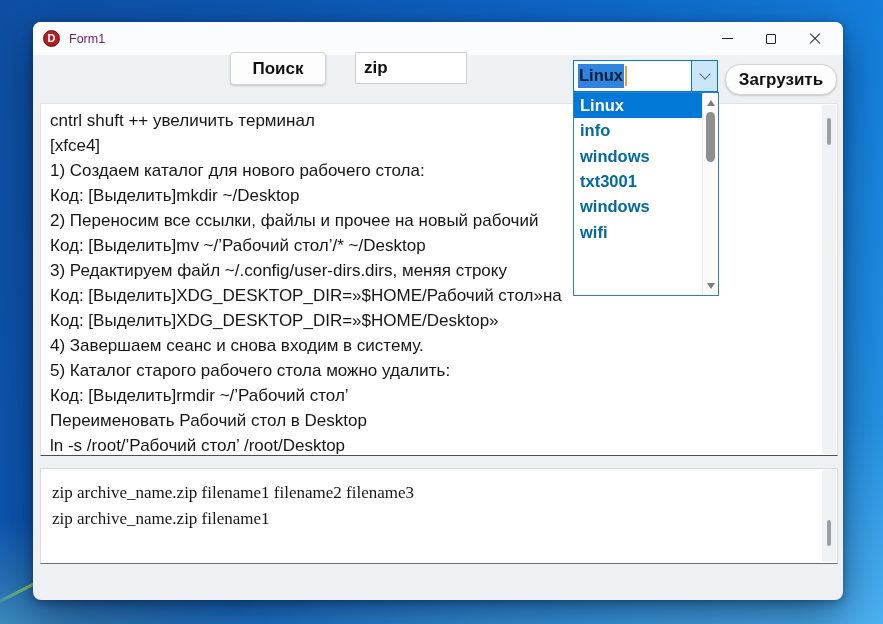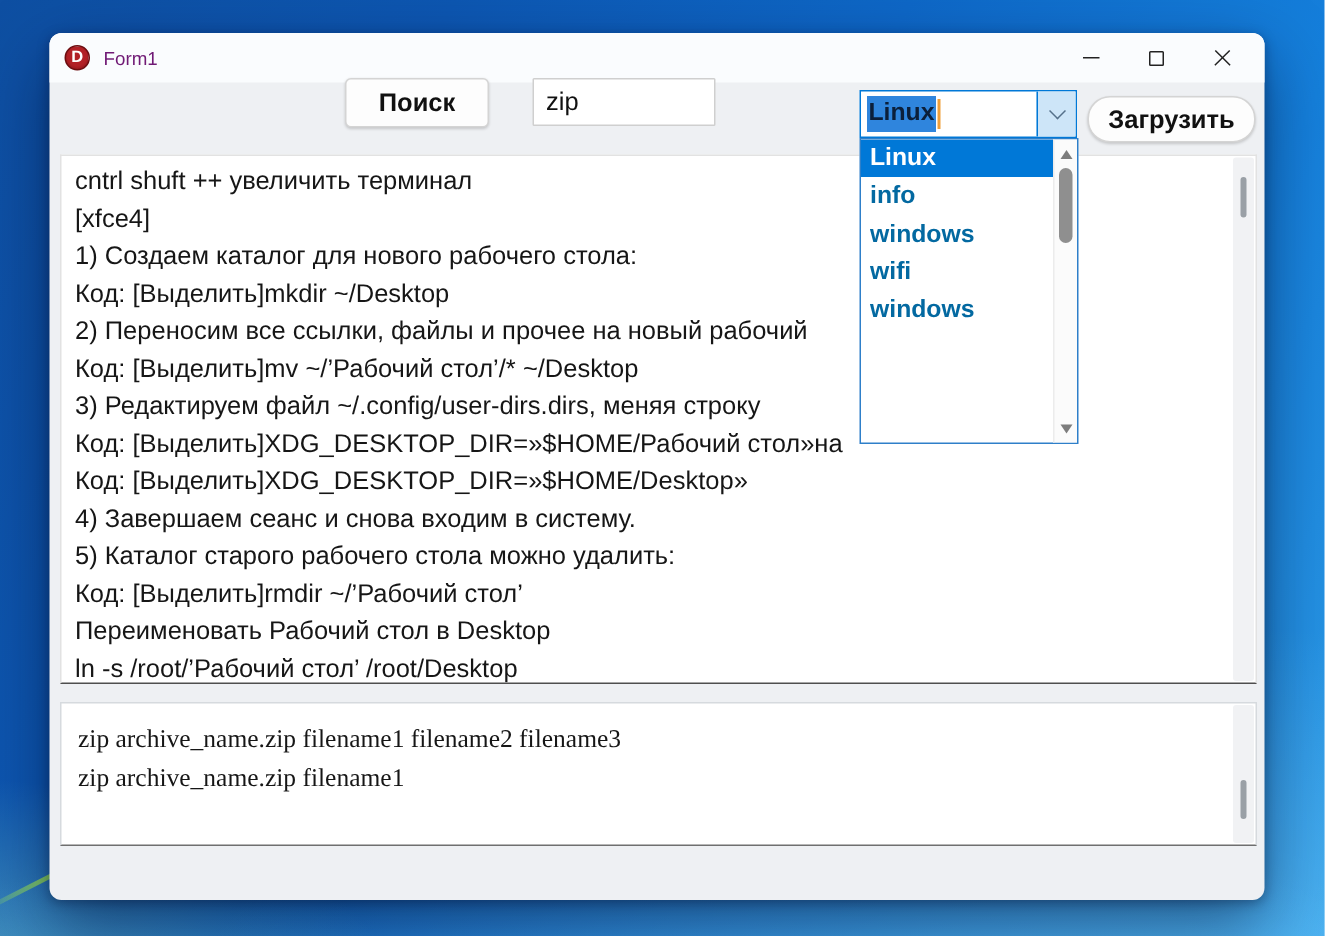--- a/index.html
+++ b/index.html
@@ -51,24 +51,24 @@
   
   .btn {
     position:absolute; background:#fdfdfd; border:1px solid #d4d4d4; border-radius:4px;
     box-shadow:0 1px 2px rgba(0,0,0,.18);
     font-weight:bold; font-size:17px; color:#111;
     display:flex; align-items:center; justify-content:center;
   }
   .search-btn { left:197px; top:30px; width:96px; height:33px; }
   .load-btn  { left:692px; top:42px; width:112px; height:31px;border-radius:15px; }
   .search-input {
-    position:absolute; left:322px; top:30px; width:122px; height:32px;
+    position:absolute; left:322px; top:30px; width:112px; height:32px;
     background:#fff; border:1px solid #cfcfcf; border-radius:1px;
     font-family:"Liberation Sans", sans-serif;
-    font-weight:normal; font-size:17px; color:#111; padding:0 0 0 8px; outline:none;
+    font-weight:bold; font-size:17px; color:#111; padding:0 0 0 8px; outline:none;
   }
   .combobox {
     position:absolute; left:540px; top:38px; width:145px; height:32px;
     background:#fff; border:1.5px solid #0078d7; display:flex; z-index:30;
   }
   .combo-edit { flex:1; display:flex; align-items:center; padding-left:4px; overflow:hidden; }
   .combo-sel {
     background:#2f85dd; color:#0b1f3a; font-weight:bold; font-size:16.5px;
     padding:2px 1px 3px 1px; line-height:1.2;
   }
@@ -212,27 +212,30 @@
 
         <div class="dd-item">
           <span>info</span>
         </div>
 
         <div class="dd-item">
           <span>windows</span>
         </div>
 
 
+        <div class="dd-item">
+          <span>txt3001</span>
+        </div>
+
+        <div class="dd-item">
+          <span>windows</span>
+        </div>
 
         <div class="dd-item">
           <span>wifi</span>
-        </div>
-
-        <div class="dd-item">
-          <span>windows</span>
         </div>
 
       </div>
     <div class="dd-scroll">
       <div class="dd-arrow-up">
         <div class="tri-up"></div>
       </div>
       <div class="dd-thumb"></div>
       <div class="dd-arrow-down">
         <div class="tri-down"></div>

